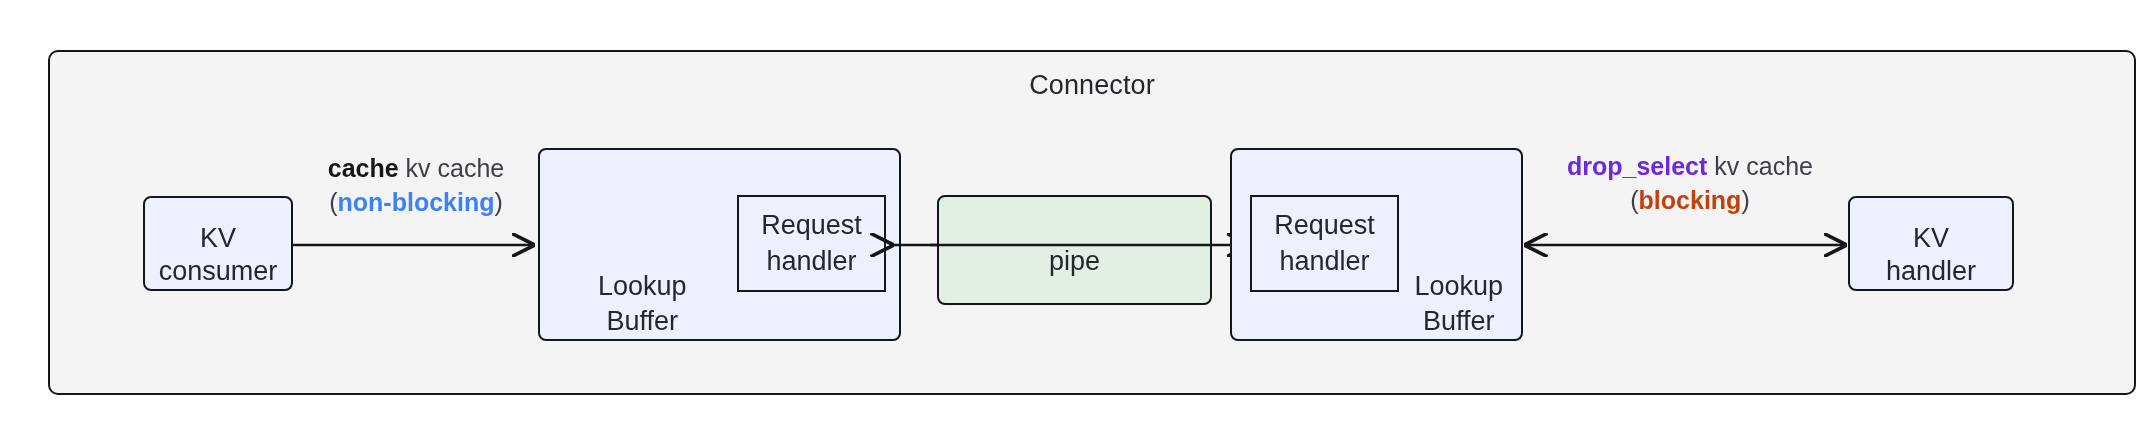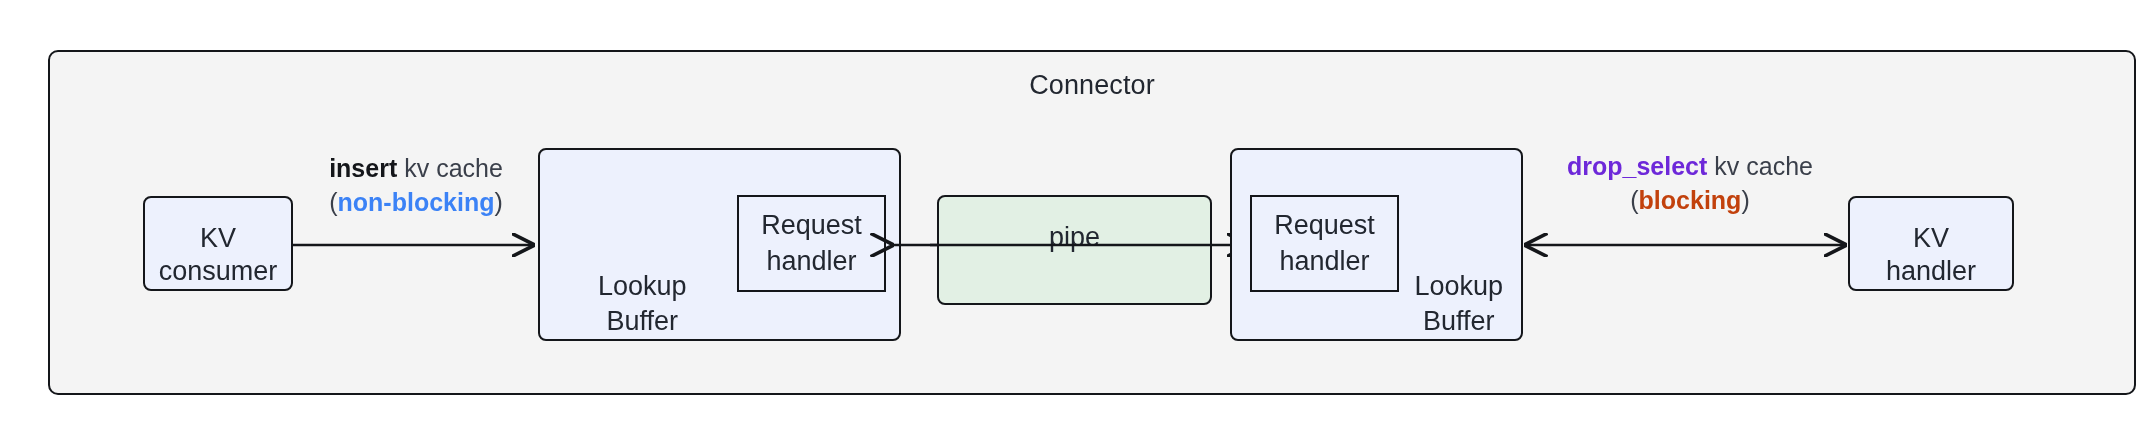--- a/index.html
+++ b/index.html
@@ -103,21 +103,21 @@
     font-size: 27px;
     line-height: 1.3;
     color: #222730;
   }
   #request-handler-left  { left: 737px;  top: 195px; width: 149px; height: 97px; }
   #request-handler-right { left: 1250px; top: 195px; width: 149px; height: 97px; }
 
   
   #pipe {
     left: 937px; top: 195px; width: 275px; height: 110px;
-    align-items: center;
+    align-items: flex-end;
     padding-bottom: 24px;
   }
 
   
   .arrow-svg {
     position: absolute;
     overflow: visible;
     pointer-events: none;
   }
 
@@ -153,21 +153,21 @@
   <svg class="arrow-svg" id="arrow-insert" style="left:292px; top:228px;" width="250" height="36">
     <defs>
       <marker id="head-r-1" markerWidth="9" markerHeight="9" refX="7.5" refY="4.5" orient="auto" markerUnits="strokeWidth">
         <path d="M0,0 L9,4.5 L0,9" fill="none" stroke="#14161a" stroke-width="1.4"></path>
       </marker>
     </defs>
     <line x1="0" y1="17" x2="239" y2="17" stroke="#14161a" stroke-width="2.6" marker-end="url(#head-r-1)"></line>
   </svg>
 
   <div class="edge-label" id="label-insert">
-    <span style="font-weight:700;color:#14161a;">insert</span><span> kv cache</span><br>
+    <span style="font-weight:700;color:#14161a;">cache</span><span> kv cache</span><br>
     <span>(</span><span style="font-weight:700;color:#3b82f6;">non-blocking</span><span>)</span>
   </div>
 
   <div class="node blue" id="lookup-buffer-left">
     <div class="buffer-label">
       <span>Lookup</span><br>
       <span>Buffer</span>
     </div>
   </div>
 

